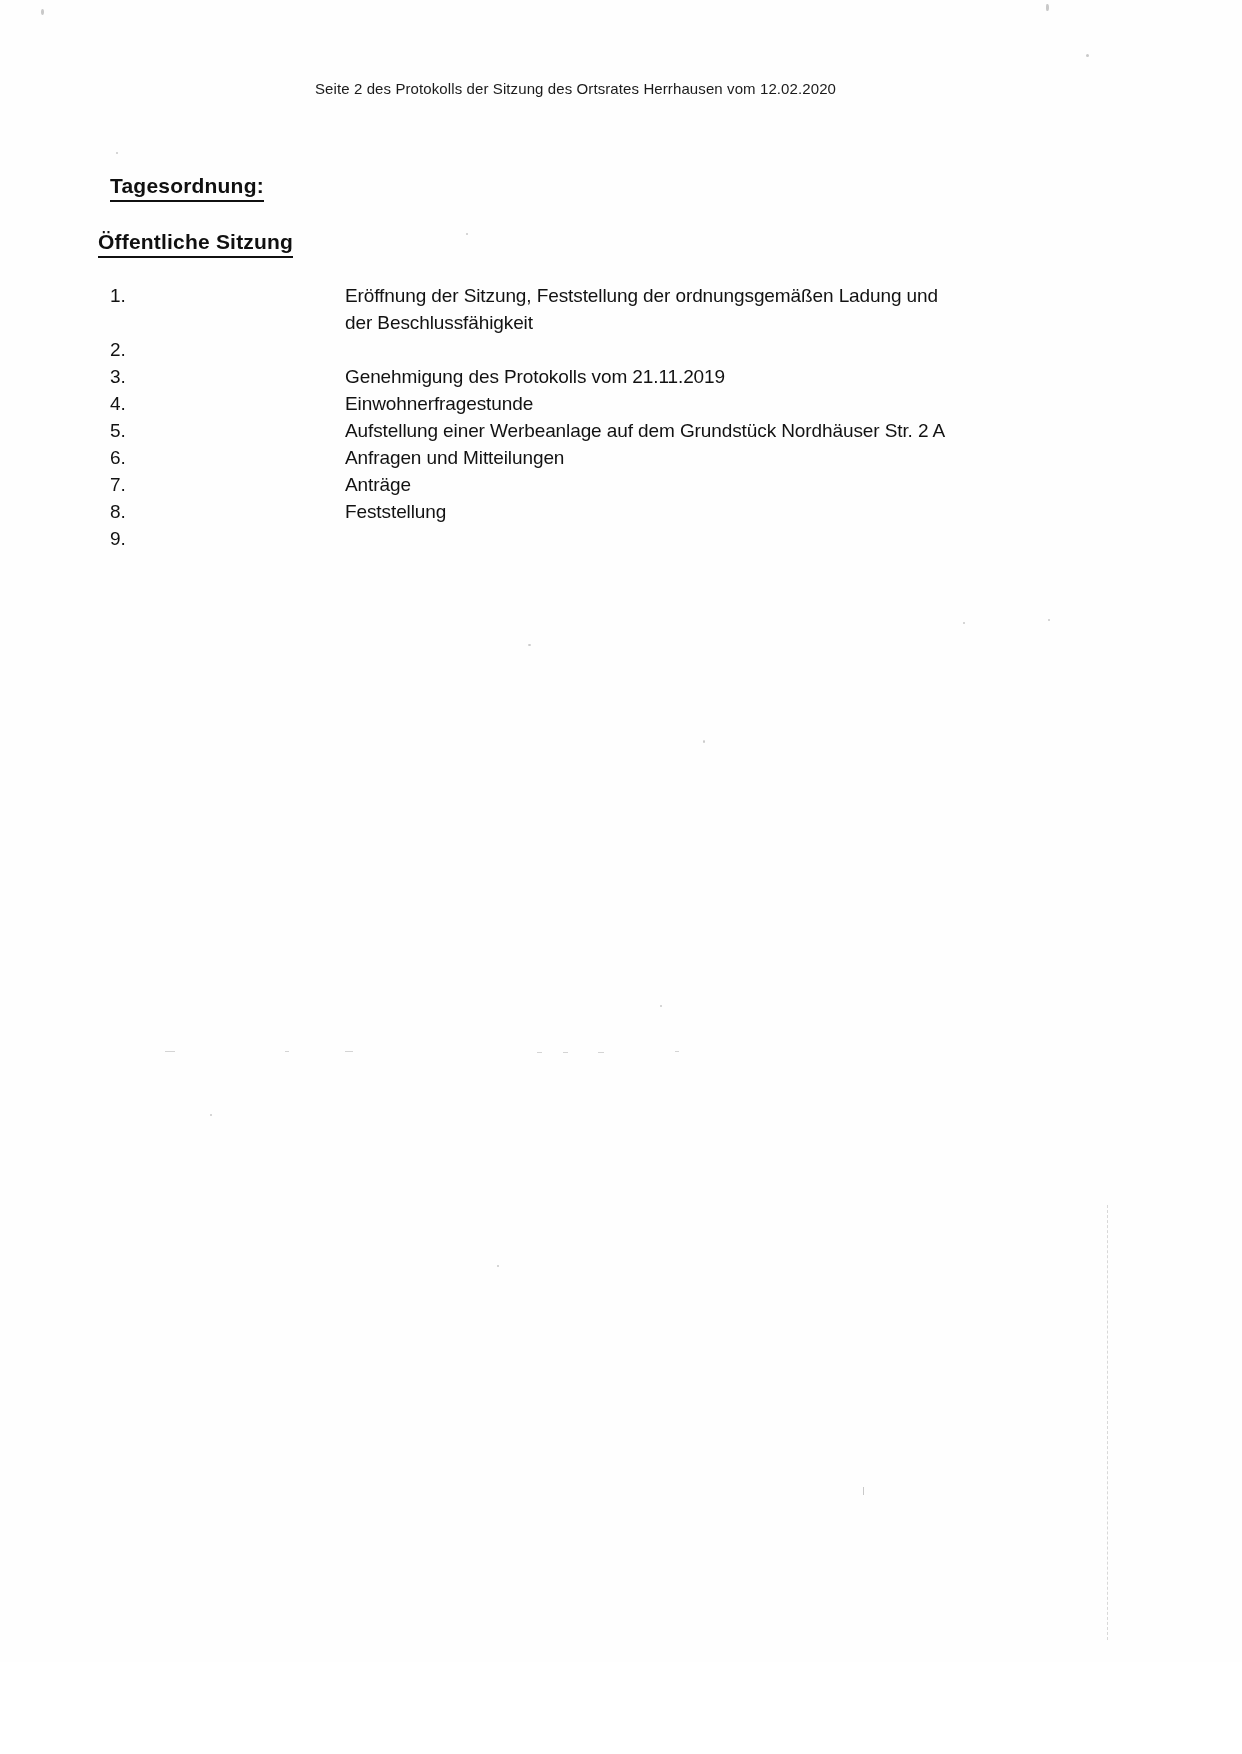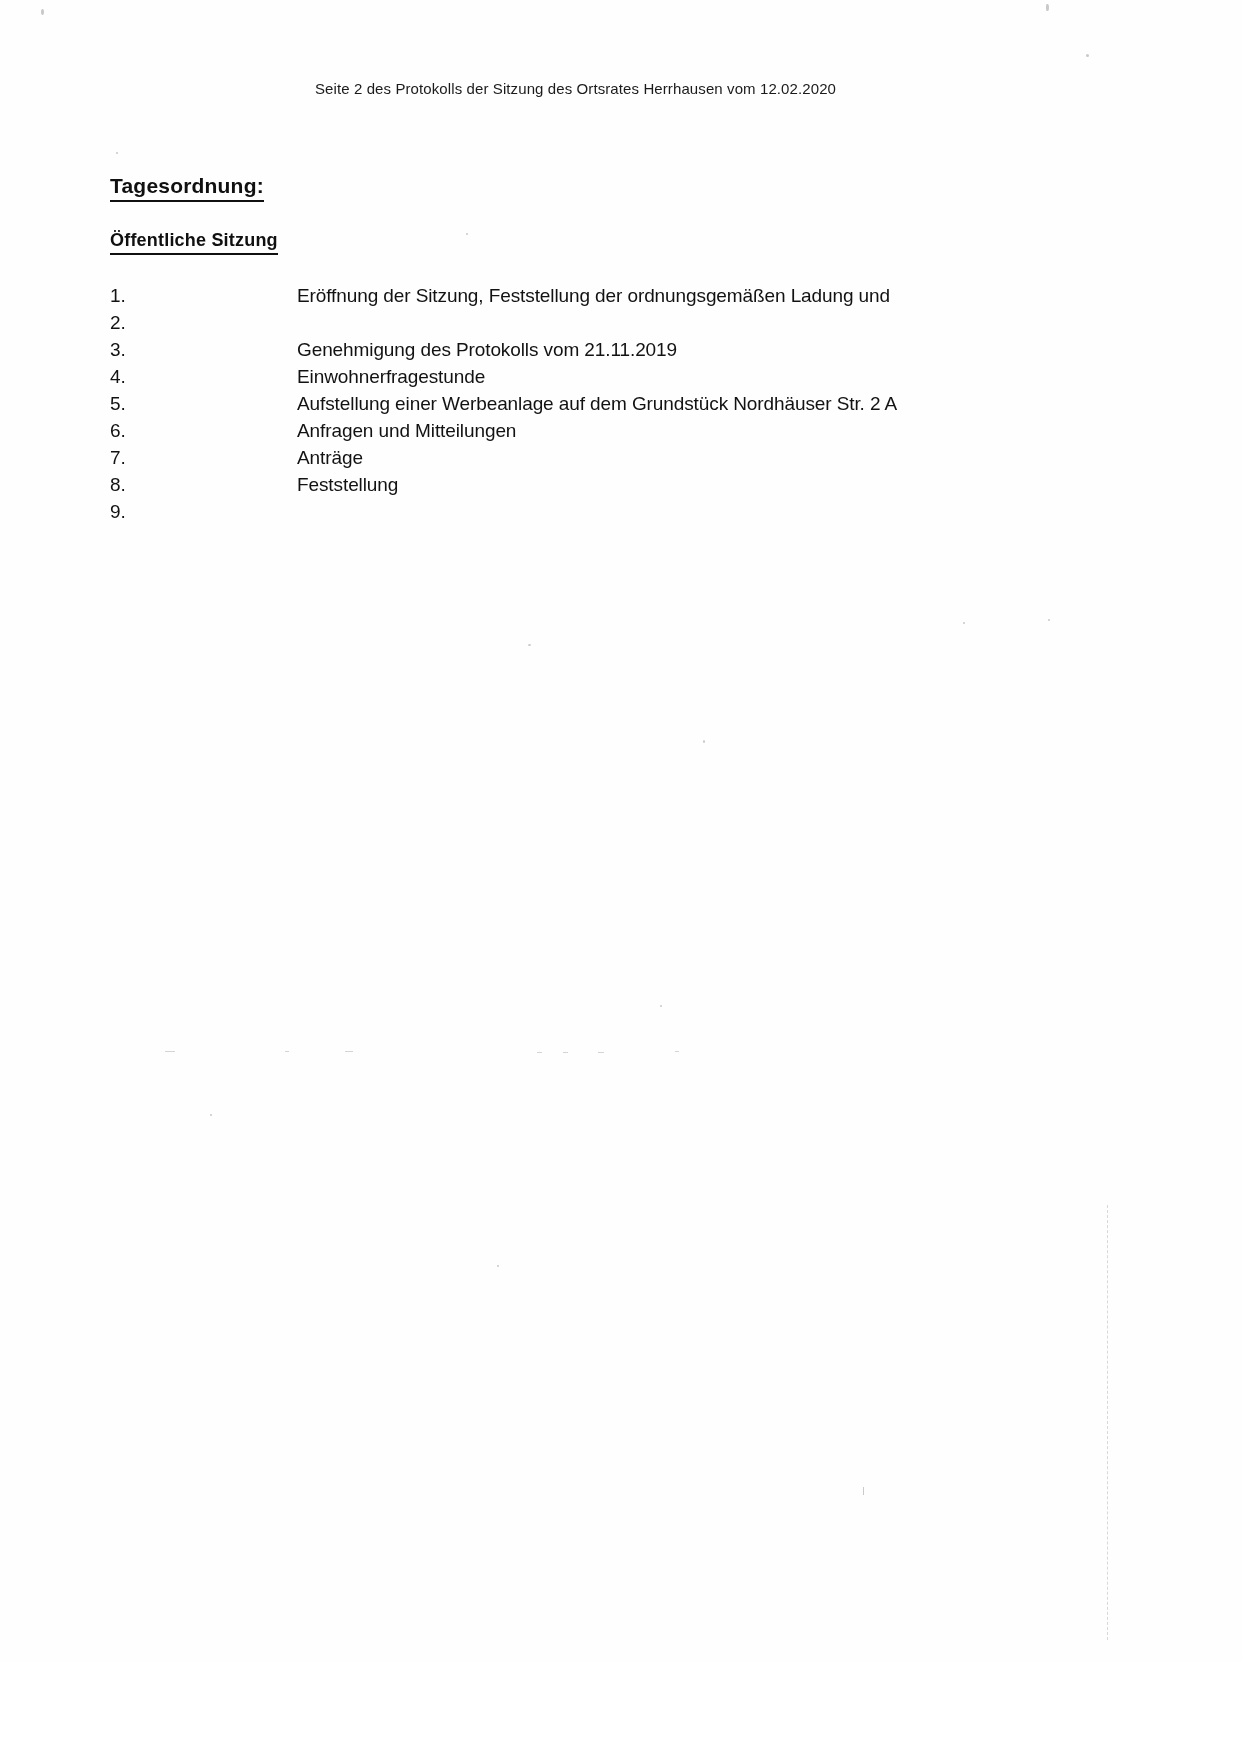--- a/index.html
+++ b/index.html
@@ -32,23 +32,23 @@
     font-size: 21px;
     font-weight: bold;
     letter-spacing: 0.2px;
     color: #101010;
     border-bottom: 2.5px solid #101010;
     padding-bottom: 2px;
     text-align: center;
   }
   .section-heading {
     position: absolute;
-    left: 110px;
+    left: 98px;
     top: 230px;
-    font-size: 18px;
+    font-size: 21px;
     font-weight: bold;
     letter-spacing: 0.2px;
     color: #101010;
     border-bottom: 2.5px solid #101010;
     padding-bottom: 2px;
   }
   .agenda-list {
     position: absolute;
     left: 110px;
     top: 282px;
@@ -68,20 +68,21 @@
   .agenda-text {
     flex: 1;
     font-size: 19px;
     line-height: 27px;
     letter-spacing: -0.1px;
     color: #121212;
   }
   .agenda-line {
     display: block;
     white-space: nowrap;
+    margin-left: 48px;
   }
   
   .speck {
     position: absolute;
     background: #c9c9c9;
     border-radius: 50%;
   }
   .dash-col {
     position: absolute;
     left: 1107px;
@@ -106,20 +107,21 @@
   <div class="doc-title">Tagesordnung:</div>
 
   <div class="section-heading">Öffentliche Sitzung</div>
 
   <div class="agenda-list">
 
     <div class="agenda-row">
       <div class="agenda-num">1.</div>
       <div class="agenda-text">
         <span class="agenda-line">Eröffnung der Sitzung, Feststellung der ordnungsgemäßen Ladung und</span>
+        <span class="agenda-line">der Beschlussfähigkeit</span>
       </div>
     </div>
 
     <div class="agenda-row">
       <div class="agenda-num">2.</div>
     </div>
 
     <div class="agenda-row">
       <div class="agenda-num">3.</div>
       <div class="agenda-text">

